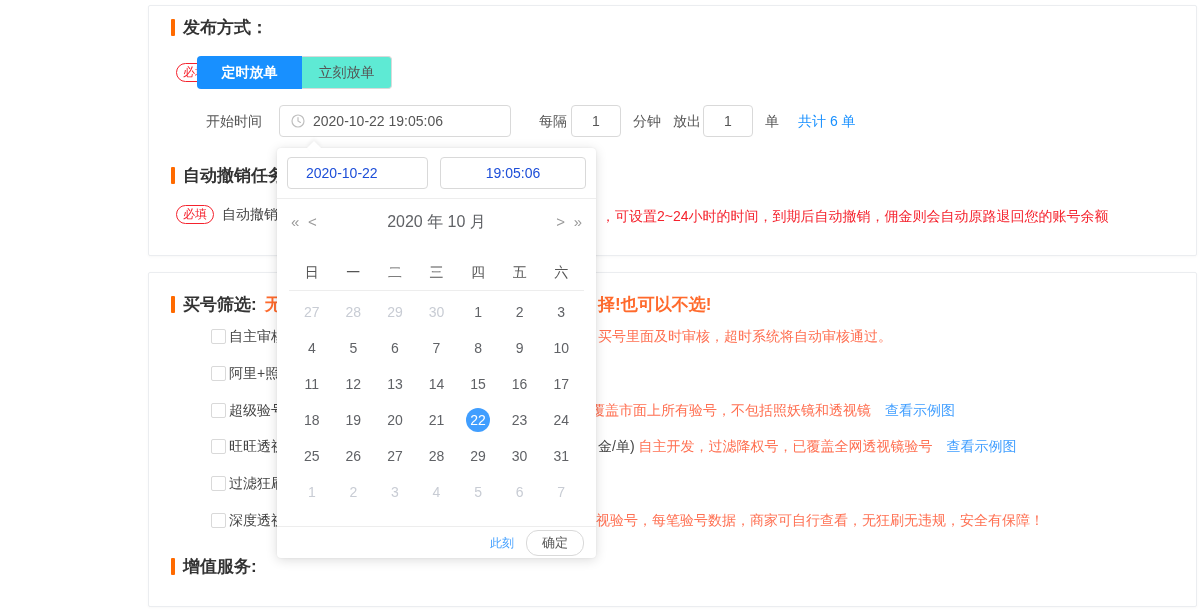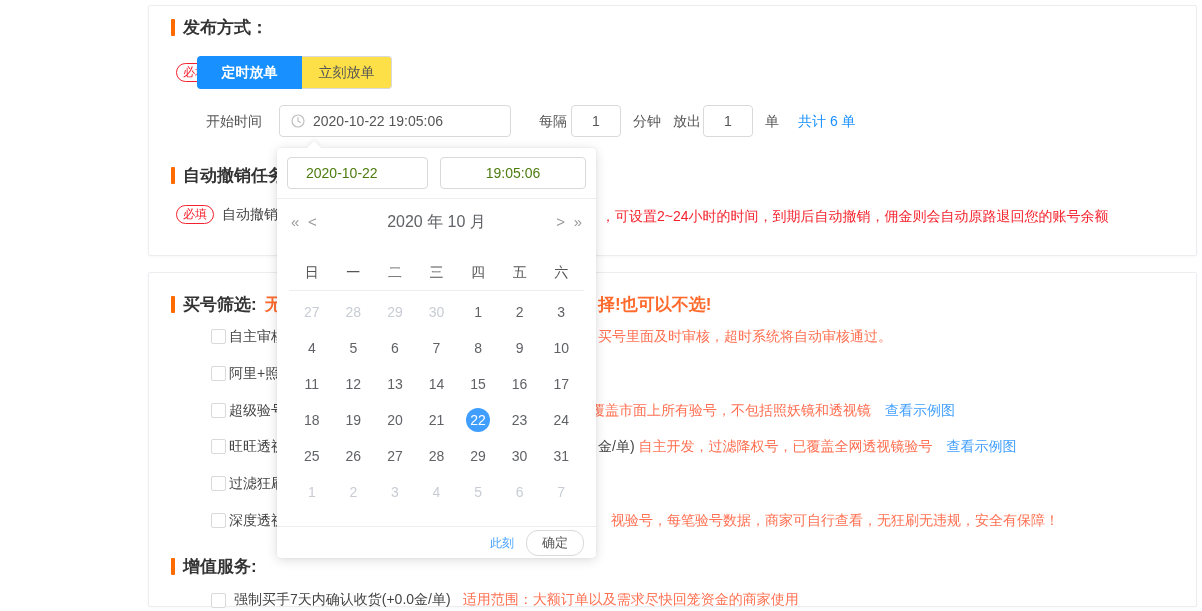--- a/index.html
+++ b/index.html
@@ -16,21 +16,21 @@
     font-size:17px; font-weight:bold; color:#333; white-space:nowrap; }
   .sec-head .bar { width:4px; height:17px; background:#ff6a00; border-radius:1px; flex:none; }
   .orange-bold { color:#ff6a2c; }
 
   .badge { display:inline-block; border:1px solid #f5222d; color:#f5222d; border-radius:10px;
     font-size:12px; height:19px; line-height:17px; padding:0 6px; background:#fff; white-space:nowrap; }
 
   .tab { position:absolute; top:50px; height:33px; text-align:center; font-size:14px; cursor:pointer; }
   #tab-timed { left:48px; width:105px; background:#1890ff; color:#fff; font-weight:bold;
     border-radius:4px 0 0 4px; line-height:33px; }
-  #tab-instant { left:153px; width:90px; background:#fde047; color:#555; border:1px solid #d9d9d9;
+  #tab-instant { left:153px; width:90px; background:#5eead4; color:#555; border:1px solid #d9d9d9;
     border-left:none; border-radius:0 4px 4px 0; line-height:31px; }
   #publish-badge { position:absolute; left:27px; top:57px; }
 
   .abs { position:absolute; white-space:nowrap; }
   .ctl { position:absolute; height:32px; border:1px solid #d9d9d9; border-radius:4px; background:#fff; color:#555; }
   #start-input { left:130px; top:99px; width:232px; display:flex; align-items:center; gap:8px; padding:0 11px; }
   #every-input, #release-input { top:99px; width:50px; text-align:center; line-height:30px; }
   #every-input { left:422px; } #release-input { left:554px; }
   .row-lbl { top:107px; color:#555; }
   #total-text { left:649px; top:107px; color:#1890ff; }
@@ -54,21 +54,21 @@
     margin-top:2px; flex:none; cursor:pointer; }
   #va-note { color:#ff7052; margin-left:4px; }
 
   
   #datepicker { position:absolute; left:277px; top:148px; width:319px; height:410px; background:#fff;
     border-radius:4px; z-index:10;
     box-shadow:0 2px 12px rgba(0,0,0,0.14), 0 0 2px rgba(0,0,0,0.08); }
   #dp-arrow { position:absolute; left:32px; top:-5px; width:10px; height:10px; background:#fff;
     transform:rotate(45deg); box-shadow:-2px -2px 4px rgba(0,0,0,0.05); }
   .dp-input { position:absolute; top:9px; height:32px; border:1px solid #d9d9d9; border-radius:4px;
-    font-size:14px; color:#4d7c0f; display:flex; align-items:center; background:#fff; }
+    font-size:14px; color:#1d4ed8; display:flex; align-items:center; background:#fff; }
   #dp-date { left:10px; width:141px; padding-left:18px; }
   #dp-time { left:163px; width:146px; justify-content:center; }
   .dp-div { position:absolute; height:1px; background:#ededed; }
   #dp-div1 { top:50px; left:0; right:0; }
   #dp-div2 { top:142px; left:12px; right:12px; }
   #dp-div3 { top:378px; left:0; right:0; }
   #dp-nav { position:absolute; top:62px; left:0; right:0; height:24px; }
   .dp-arrow-btn { position:absolute; top:0; color:#999; font-size:15px; line-height:24px; cursor:pointer; }
   #dp-prev-year { left:14px; } #dp-prev-month { left:31px; }
   #dp-next-month { right:31px; } #dp-next-year { right:14px; }
@@ -157,32 +157,27 @@
         <span class="flabel">旺旺透视</span>
         <div class="fnote" style="left: 449px;"><span class="pre">金/单) </span><span class="org">自主开发，过滤降权号，已覆盖全网透视镜验号</span><span class="lnk">查看示例图</span></div>
       </div>
       <div class="filter-row" style="top: 200px;">
         <span class="cb"></span>
         <span class="flabel">过滤狂刷</span>
       </div>
       <div class="filter-row" style="top: 237px;">
         <span class="cb"></span>
         <span class="flabel">深度透视</span>
-        <div class="fnote" style="left: 447px; padding-left: 15px;"><span class="org">视验号，每笔验号数据，商家可自行查看，无狂刷无违规，安全有保障！</span></div>
+        <div class="fnote" style="left: 447px;"><span class="org">视验号，每笔验号数据，商家可自行查看，无狂刷无违规，安全有保障！</span></div>
       </div>
     </div>
 
   <div class="sec-head" style="top:282px;">
     <span class="bar"></span>
     <span>增值服务:</span>
-  </div>
-  <div id="va-row">
-    <span class="cb2"></span>
-    <span>强制买手7天内确认收货(+0.0金/单)</span>
-    <span id="va-note">适用范围：大额订单以及需求尽快回笼资金的商家使用</span>
   </div>
 </section>
 
 <div id="datepicker">
   <div id="dp-arrow"></div>
   <div class="dp-input" id="dp-date">2020-10-22</div>
   <div class="dp-input" id="dp-time">19:05:06</div>
   <div class="dp-div" id="dp-div1"></div>
   <div id="dp-nav">
     <span class="dp-arrow-btn" id="dp-prev-year">«</span>

